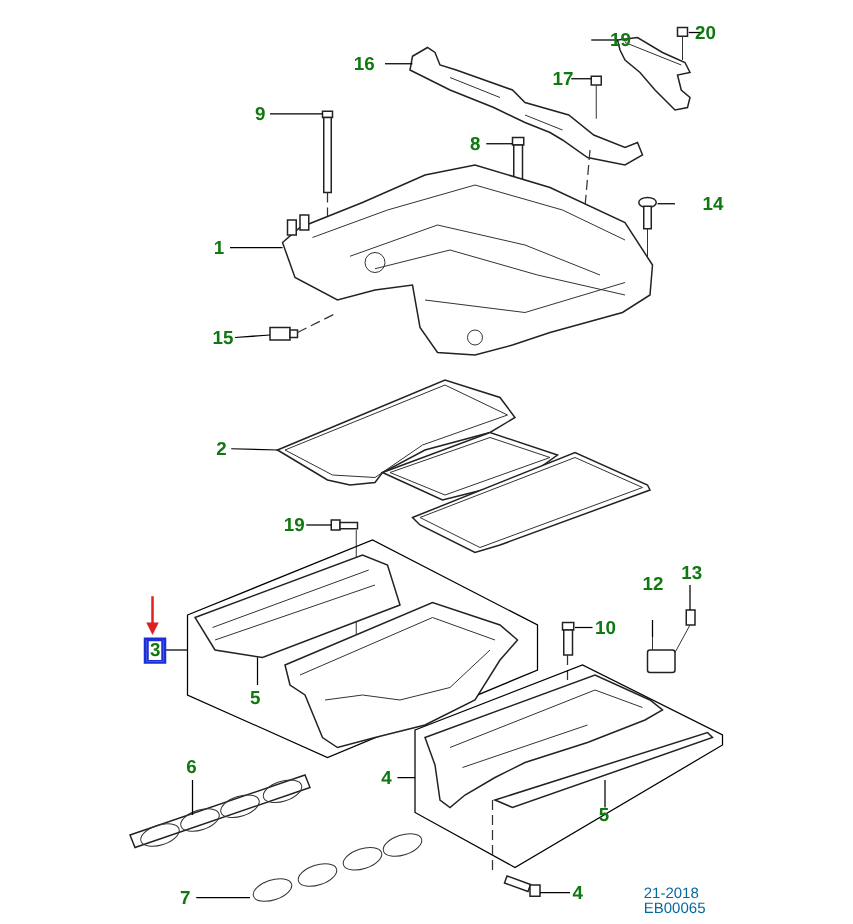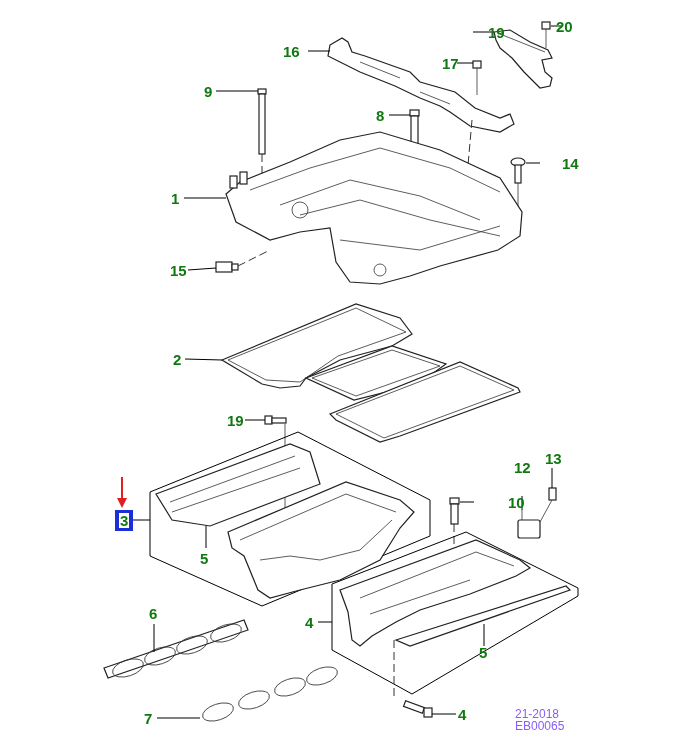--- a/index.html
+++ b/index.html
@@ -1,21 +1,21 @@
 <!DOCTYPE html>
 <html><head>
 <meta charset="utf-8">
 <style>
   html, body { margin:0; padding:0; background:#ffffff; }
   body { width:682px; height:739px; position:relative; overflow:hidden; font-family:"Liberation Sans", sans-serif; }
   #diagram { position:absolute; left:0; top:0; width:682px; height:739px; }
   .callout { position:absolute; font-family:"Liberation Sans", sans-serif; font-weight:bold; font-size:15px; color:#107810; line-height:15px; cursor:pointer; }
   .callout.sel { background:#1a2fd6; color:#107810; padding:1px 2px; outline:2px solid #1a2fd6; }
   .callout.sel span { background:#ffffff; display:inline-block; padding:0 1px; }
-  .footer { position:absolute; left:515px; top:708px; font-family:"Liberation Sans", sans-serif; font-size:12px; line-height:12px; color:#8b5cf6; text-align:left; }
+  .footer { position:absolute; left:515px; top:708px; font-family:"Liberation Sans", sans-serif; font-size:12px; line-height:12px; color:#0369a1; text-align:left; }
   .ln { stroke:#000; stroke-width:1; fill:none; }
   .part { stroke:#222; stroke-width:1.2; fill:#fff; }
   .thin { stroke:#333; stroke-width:0.8; fill:none; }
   .dash { stroke:#333; stroke-width:1; fill:none; stroke-dasharray:8 4; }
 </style>
 </head>
 <body>
 
 <svg id="diagram" viewBox="0 0 682 739" xmlns="http://www.w3.org/2000/svg">
 
@@ -173,21 +173,21 @@
 <div class="callout" style="left:171px;top:191px;">1</div>
 <div class="callout" style="left:173px;top:352px;">2</div>
 <div class="callout sel" style="left:117px;top:512px;"><span>3</span></div>
 <div class="callout" style="left:305px;top:615px;">4</div>
 <div class="callout" style="left:200px;top:551px;">5</div>
 <div class="callout" style="left:479px;top:645px;">5</div>
 <div class="callout" style="left:149px;top:606px;">6</div>
 <div class="callout" style="left:144px;top:711px;">7</div>
 <div class="callout" style="left:376px;top:108px;">8</div>
 <div class="callout" style="left:204px;top:84px;">9</div>
-<div class="callout" style="left:476px;top:495px;margin-left:32px;">10</div>
+<div class="callout" style="left:476px;top:495px;">10</div>
 <div class="callout" style="left:458px;top:707px;">4</div>
 <div class="callout" style="left:514px;top:460px;">12</div>
 <div class="callout" style="left:545px;top:451px;">13</div>
 <div class="callout" style="left:542px;top:156px;margin-left:20px;">14</div>
 <div class="callout" style="left:170px;top:263px;">15</div>
 <div class="callout" style="left:283px;top:44px;">16</div>
 <div class="callout" style="left:442px;top:56px;">17</div>
 <div class="callout" style="left:227px;top:413px;">19</div>
 <div class="callout" style="left:456px;top:25px;margin-left:32px;">19</div>
 <div class="callout" style="left:556px;top:19px;">20</div>

